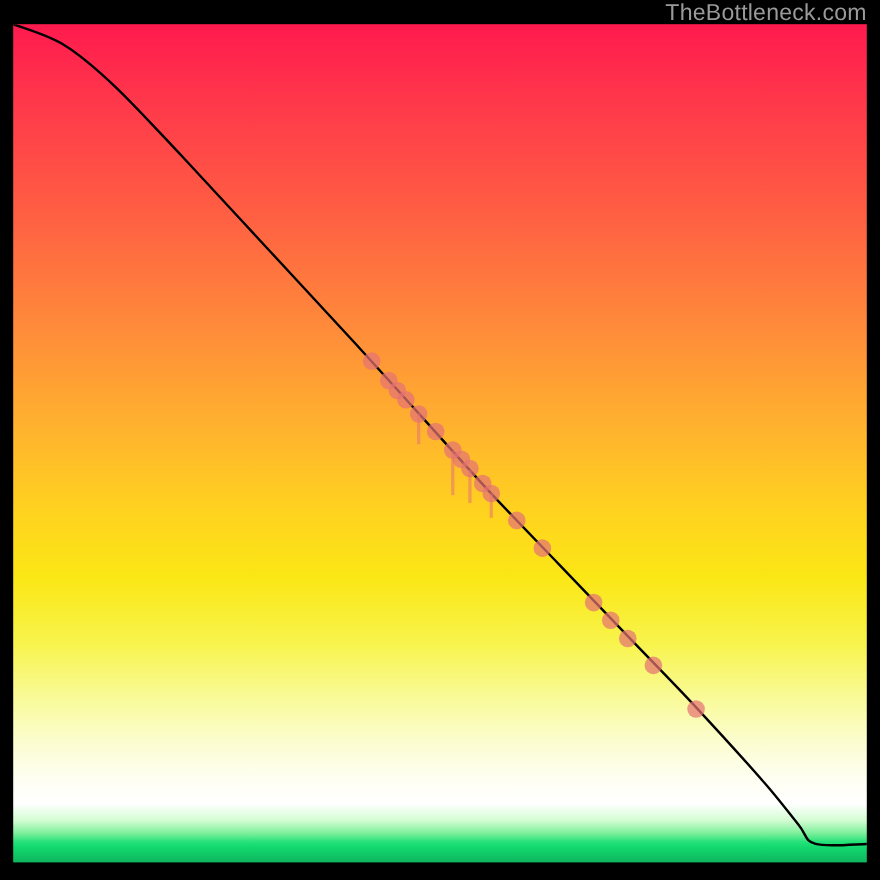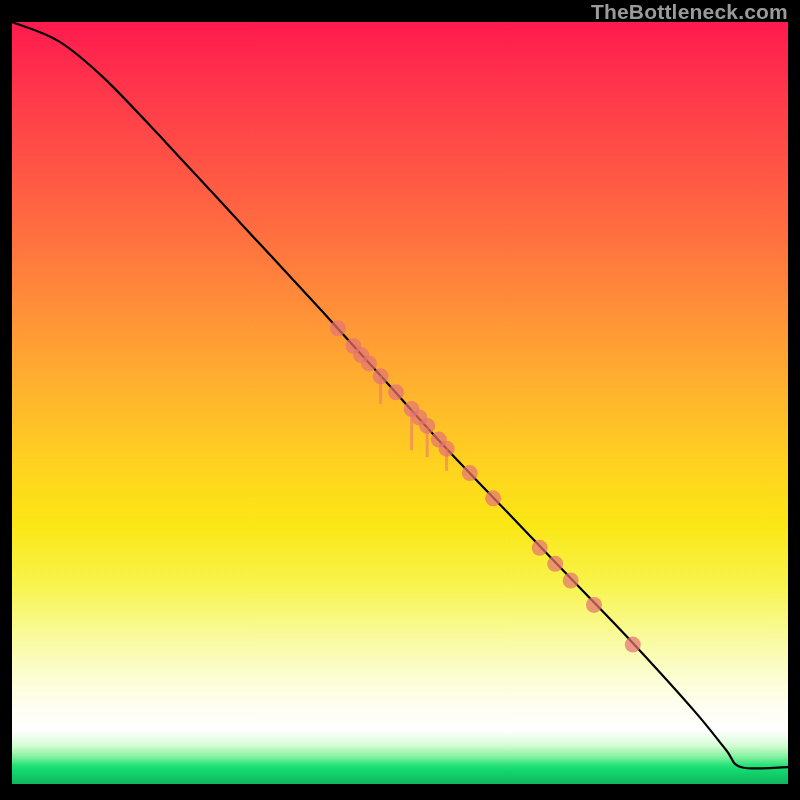--- a/index.html
+++ b/index.html
@@ -43,21 +43,21 @@
       #11d96e 98.2%,
       #0fb55e 100%
     );
   }
   .attribution {
     position: absolute;
     top: 0px;
     right: 12px;
     color: #9a9a9a;
     font-size: 21px;
-    font-weight: 700;
+    font-weight: 400;
     letter-spacing: 0.2px;
     user-select: none;
   }
   svg.overlay {
     position: absolute;
     left: 0;
     top: 0;
     width: 776px;
     height: 762px;
     display: block;

